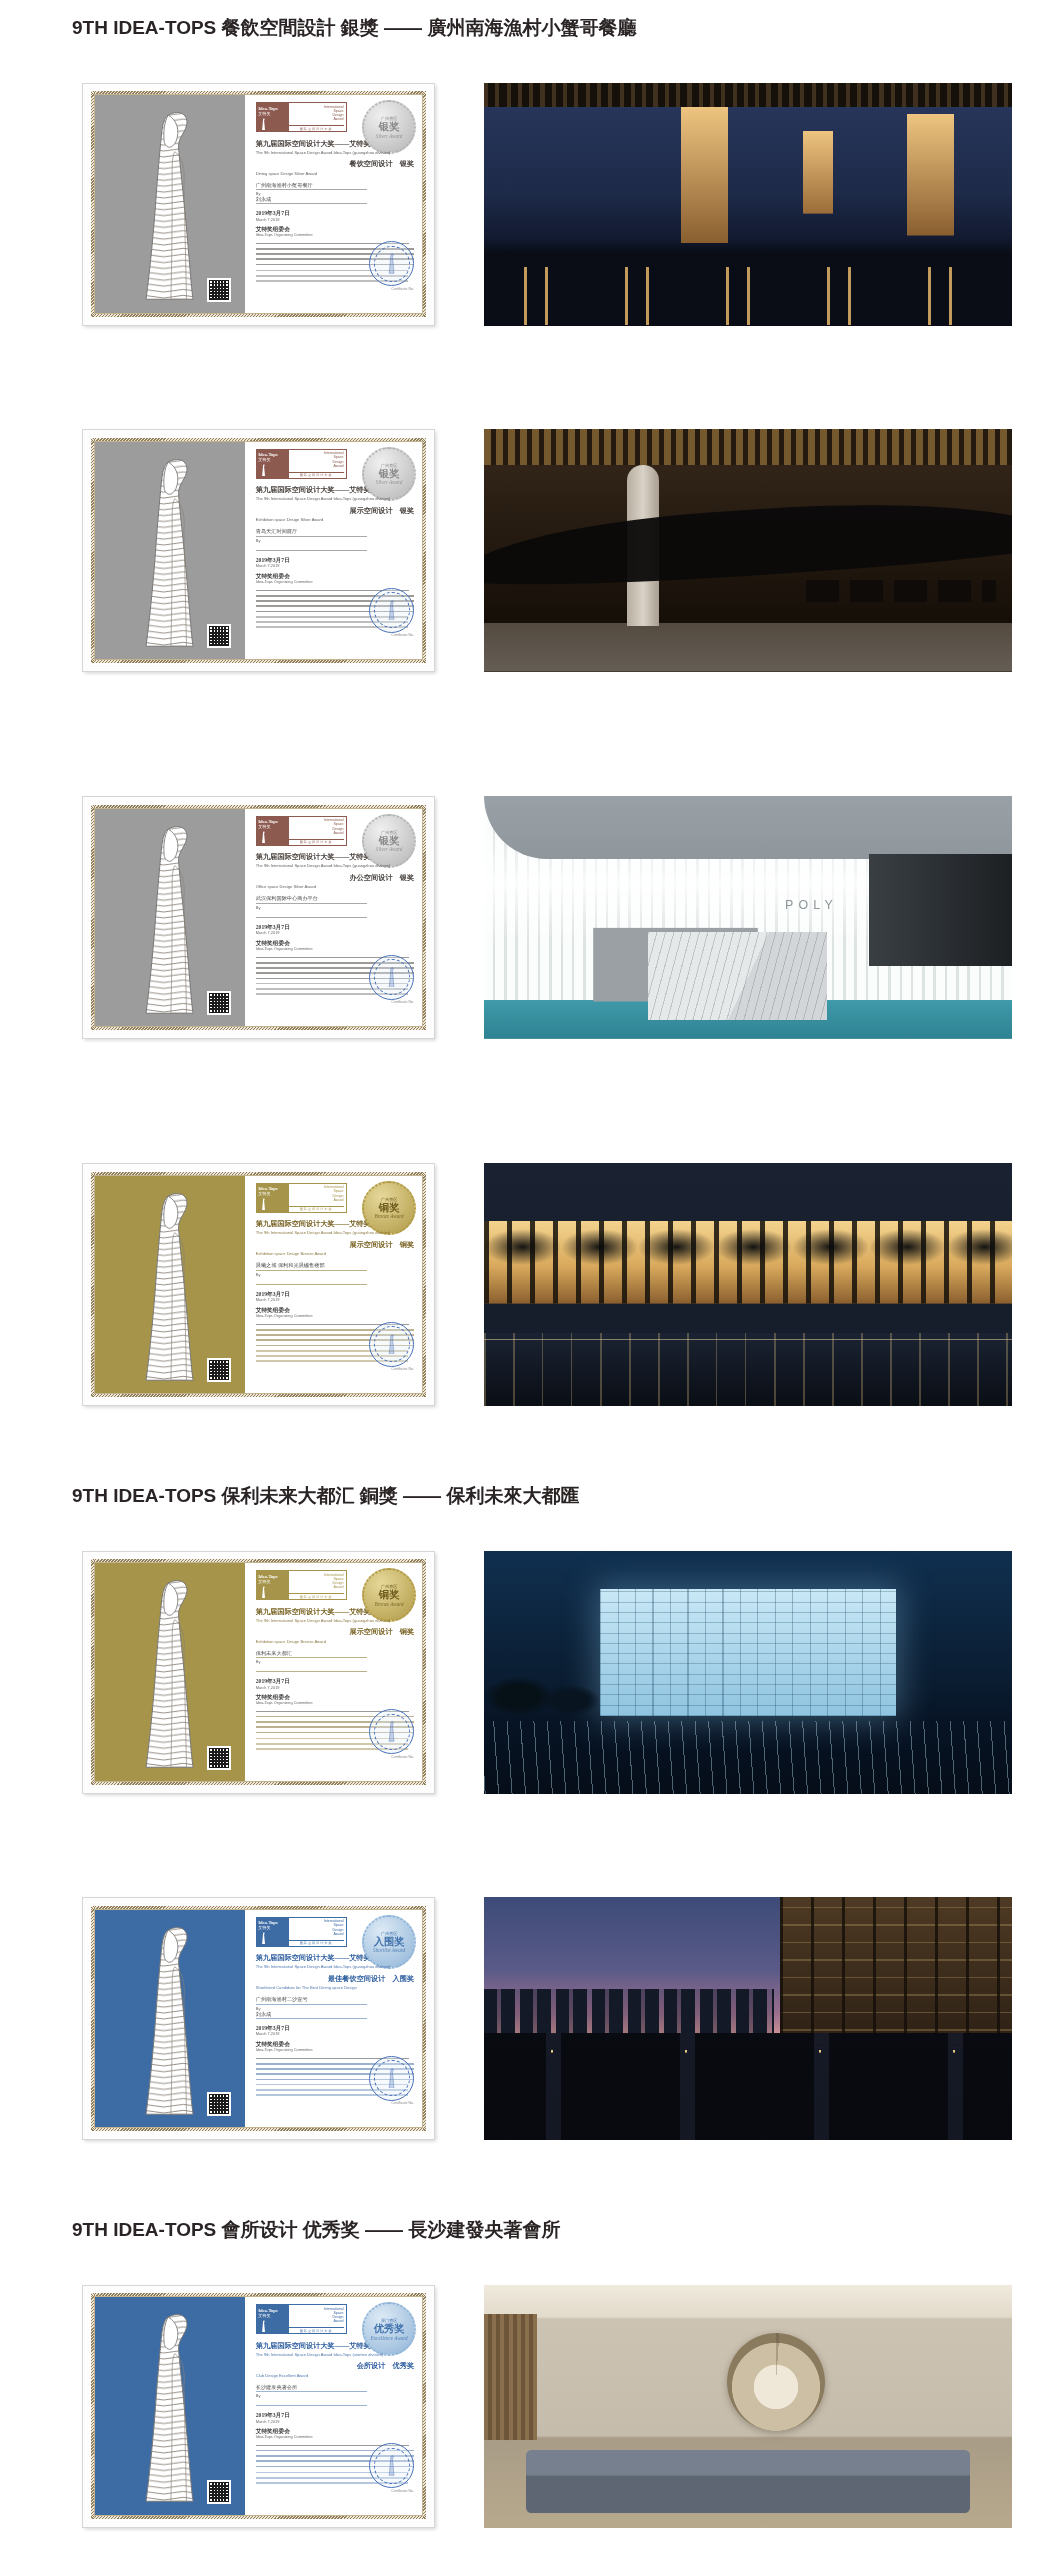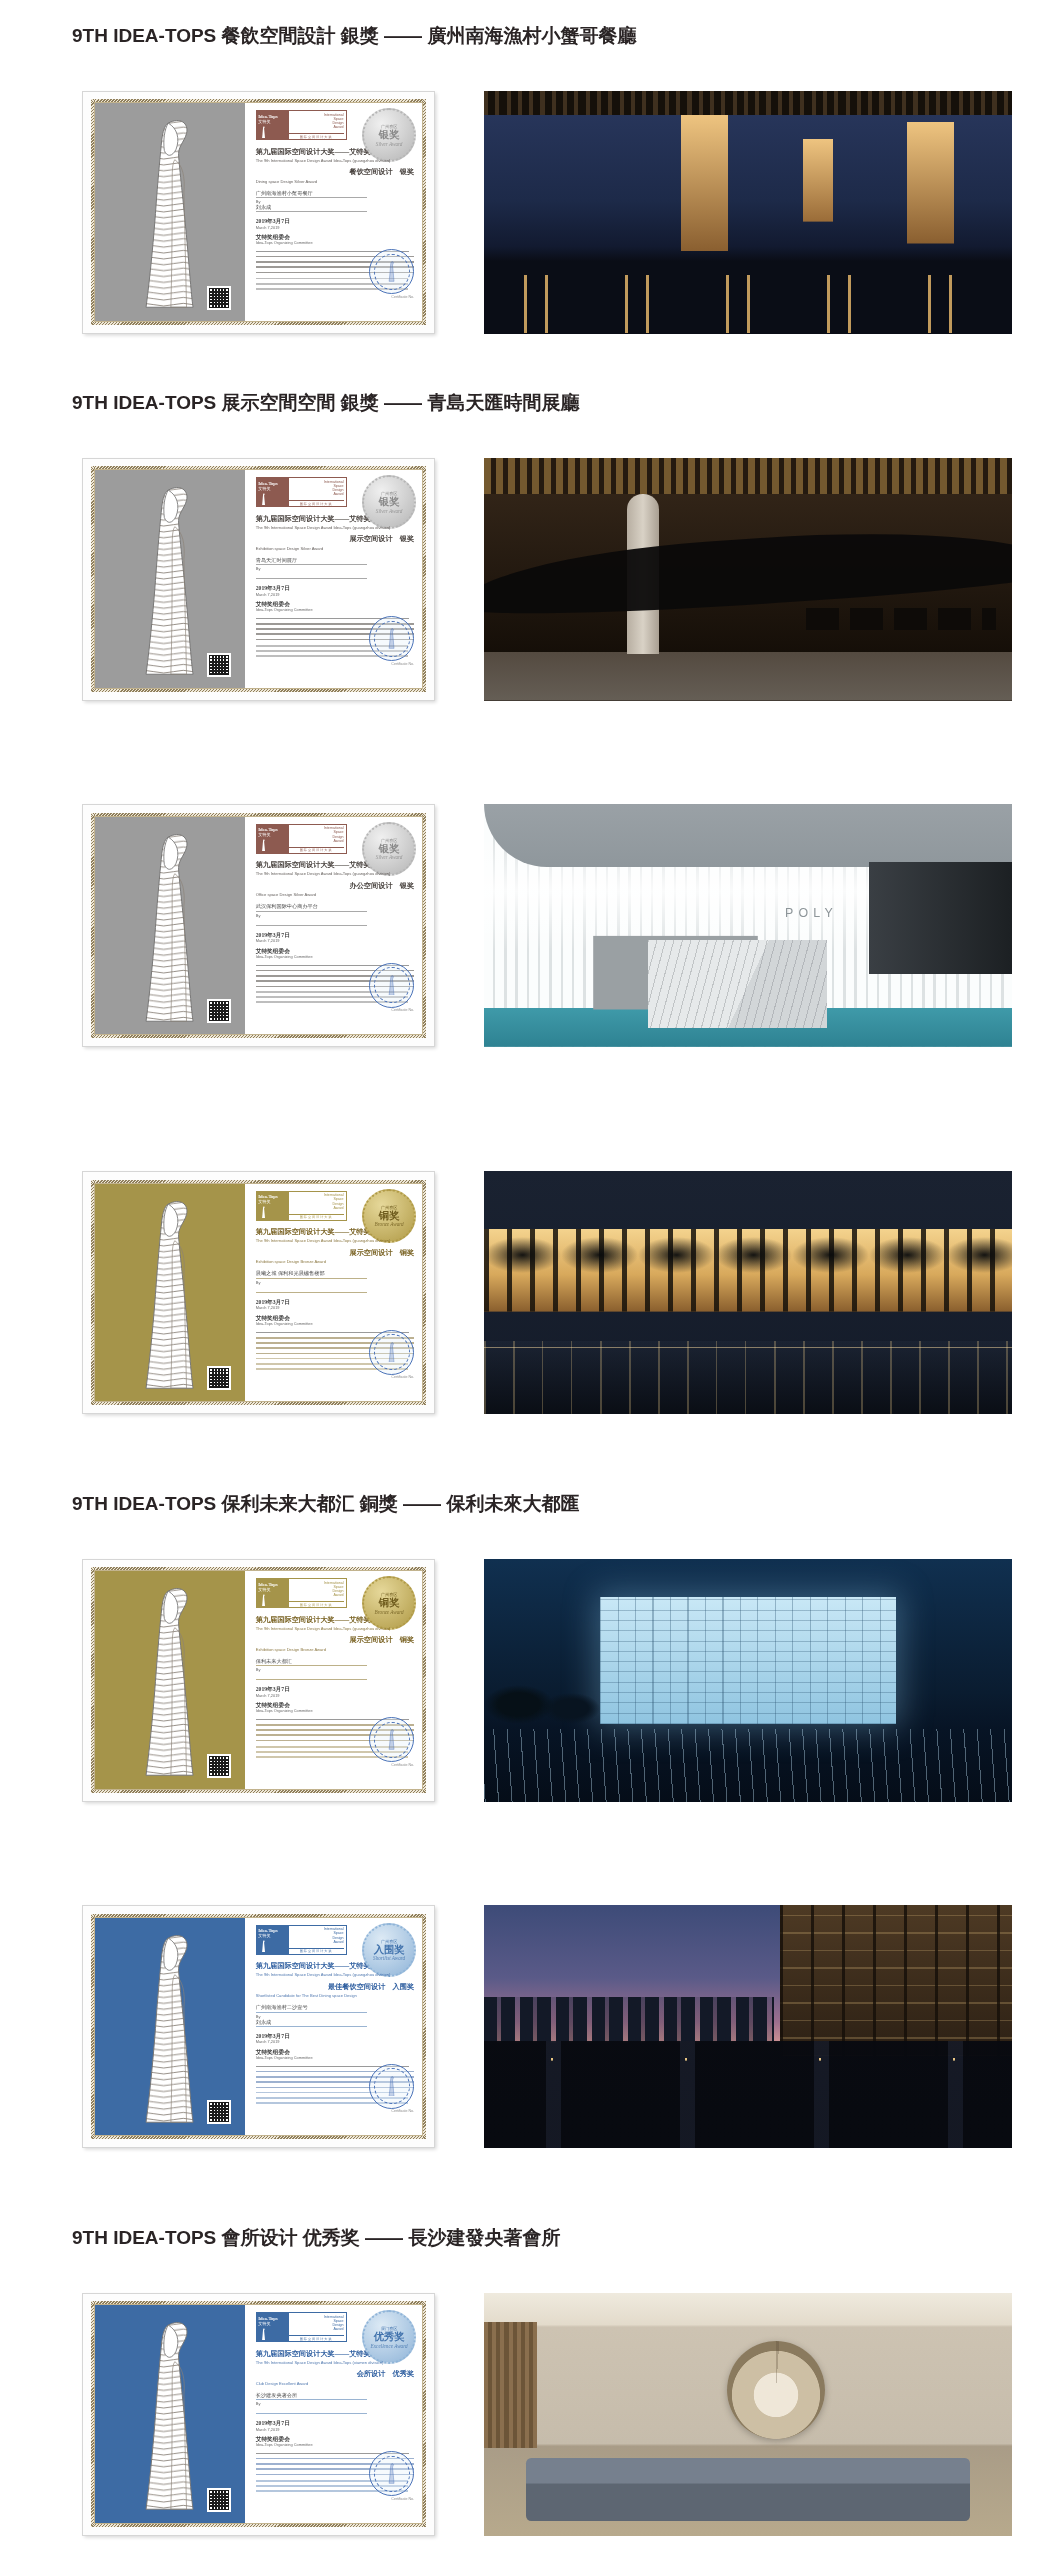--- a/index.html
+++ b/index.html
@@ -1,18 +1,18 @@
 <!DOCTYPE html>
 <html style="font-size:8.2px"><head>
 <meta charset="utf-8">
 <style>
   html,body{margin:0;padding:0;background:#ffffff;}
   body{width:1055px;font-family:"Liberation Sans",sans-serif;}
   #sections{width:1055px;}
-  .section{height:367px;box-sizing:border-box;padding-top:26px;overflow:hidden;}
+  .section{height:367px;box-sizing:border-box;padding-top:18px;overflow:hidden;}
   .heading{margin:0 0 0 72px;font-size:19px;line-height:20.6px;font-weight:bold;color:#2a2425;white-space:nowrap;}
   .row{display:flex;margin:44px 0 0 82px;}
 
   
   .cert{width:353px;height:243px;box-sizing:border-box;background:#fdfdfd;border:0.5px solid #d6d6d6;
         box-shadow:1.5px 2.1px 3.6px rgba(0,0,0,.16);padding:7.7px;position:relative;}
   .cert-frame{height:100%;box-sizing:border-box;border:3.1px solid transparent;
         border-image:repeating-linear-gradient(45deg,#8f7f5c 0 1px,#efe8d8 1px 2.1px) 6;}
   .cert-inner{height:100%;box-sizing:border-box;border:0.5px solid #c2b38e;display:flex;}
   .cert-panel{width:46%;position:relative;background:var(--panel);display:flex;align-items:center;justify-content:center;}
@@ -251,21 +251,20 @@
         
         
         
         
       </div>
 
     </div>
   </div>
 
   <div class="section">
-    <h2 class="heading">9TH IDEA-TOPS 展示空間空間 銀獎 —— 青島天匯時間展廳</h2>
     <div class="row">
 
       <div class="cert" style="--panel: #9c9c9c; --accent: #4a4440; --logo: #8d5a50; --sealA: #f0f0f0; --sealB: #b5b5b5; --sealText: #8a8a8a; --uline: #a9a9a9; --bars: rgba(75,70,64,0.55); --bars2: rgba(110,110,110,0.45);">
         <div class="cert-frame">
           <div class="cert-inner">
             <div class="cert-panel">
               <svg class="trophy" viewBox="0 0 110 300" xmlns="http://www.w3.org/2000/svg">
                 <defs>
                   <pattern id="ribs" width="120" height="9" patternUnits="userSpaceOnUse">
                     <path d="M0,4 q15,-4 30,0 t30,0 t30,0 t30,0" fill="none" stroke="#6b6257" stroke-width="1.1"></path>

